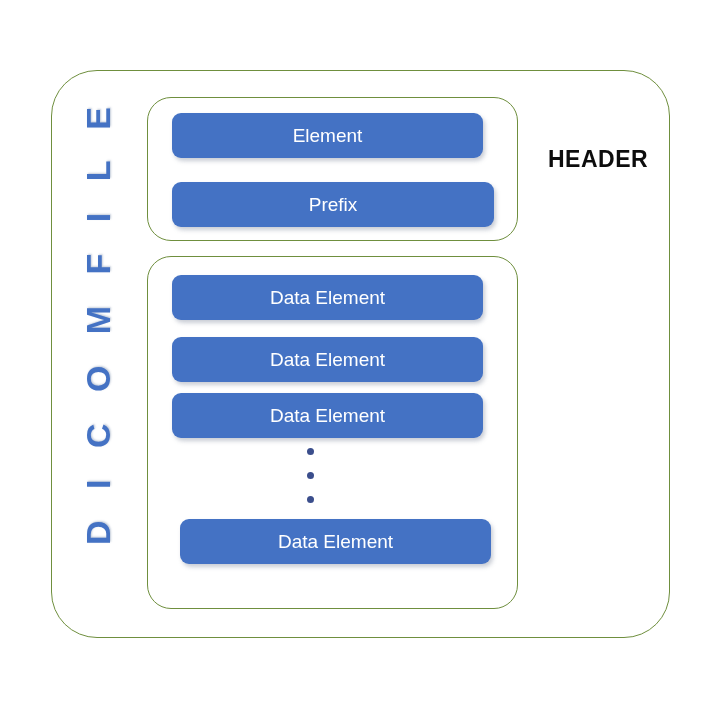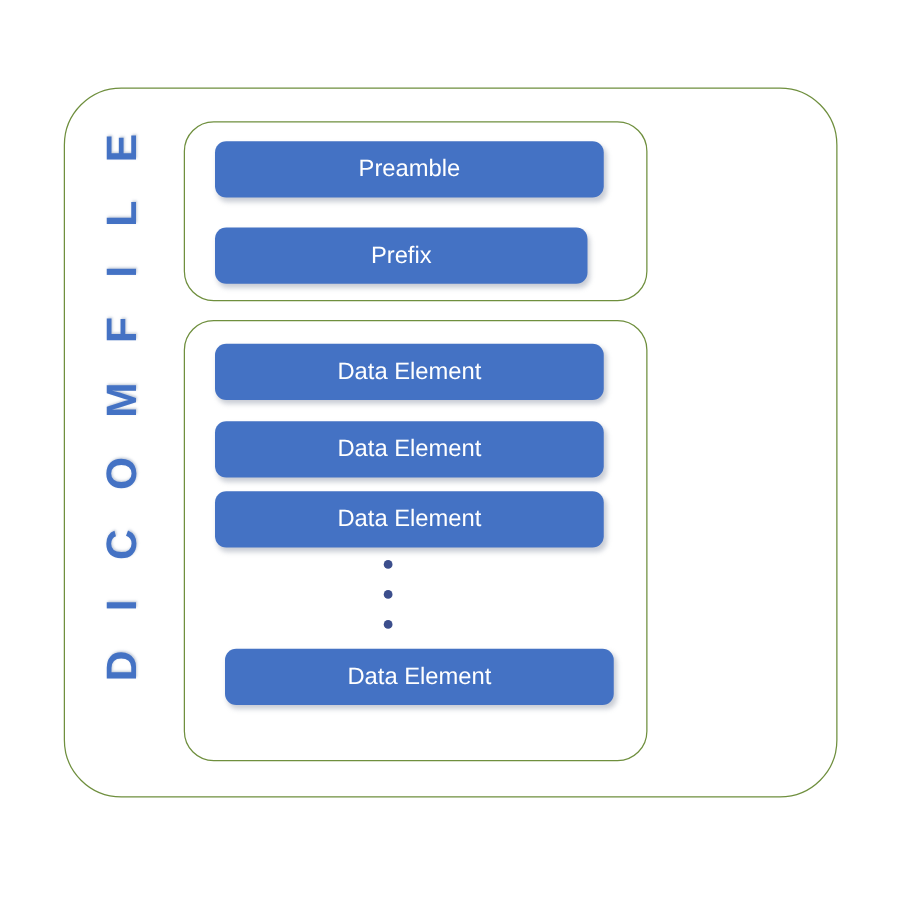--- a/index.html
+++ b/index.html
@@ -134,27 +134,28 @@
 
   <div class="outer-file"></div>
 
   <div class="vertical-title-wrap">
     <div class="vertical-title">D I C O M   F I L E</div>
   </div>
 
   <div class="section-box section-header"></div>
 
   <div class="elem-box" style="left:172px; top:113px; width:311px; height:45px;">
-    <span>Preamble</span>
+    <span>Element</span>
   </div>
 
-  <div class="elem-box" style="left:172px; top:182px; width:298px; height:45px;">
+  <div class="elem-box" style="left:172px; top:182px; width:322px; height:45px;">
     <span>Prefix</span>
   </div>
 
+  <div class="side-label label-header">HEADER</div>
 
   <div class="section-box section-dataset"></div>
 
   <div class="elem-box" style="left:172px; top:275px; width:311px; height:45px;">
     <span>Data Element</span>
   </div>
 
   <div class="elem-box" style="left:172px; top:337px; width:311px; height:45px;">
     <span>Data Element</span>
   </div>

